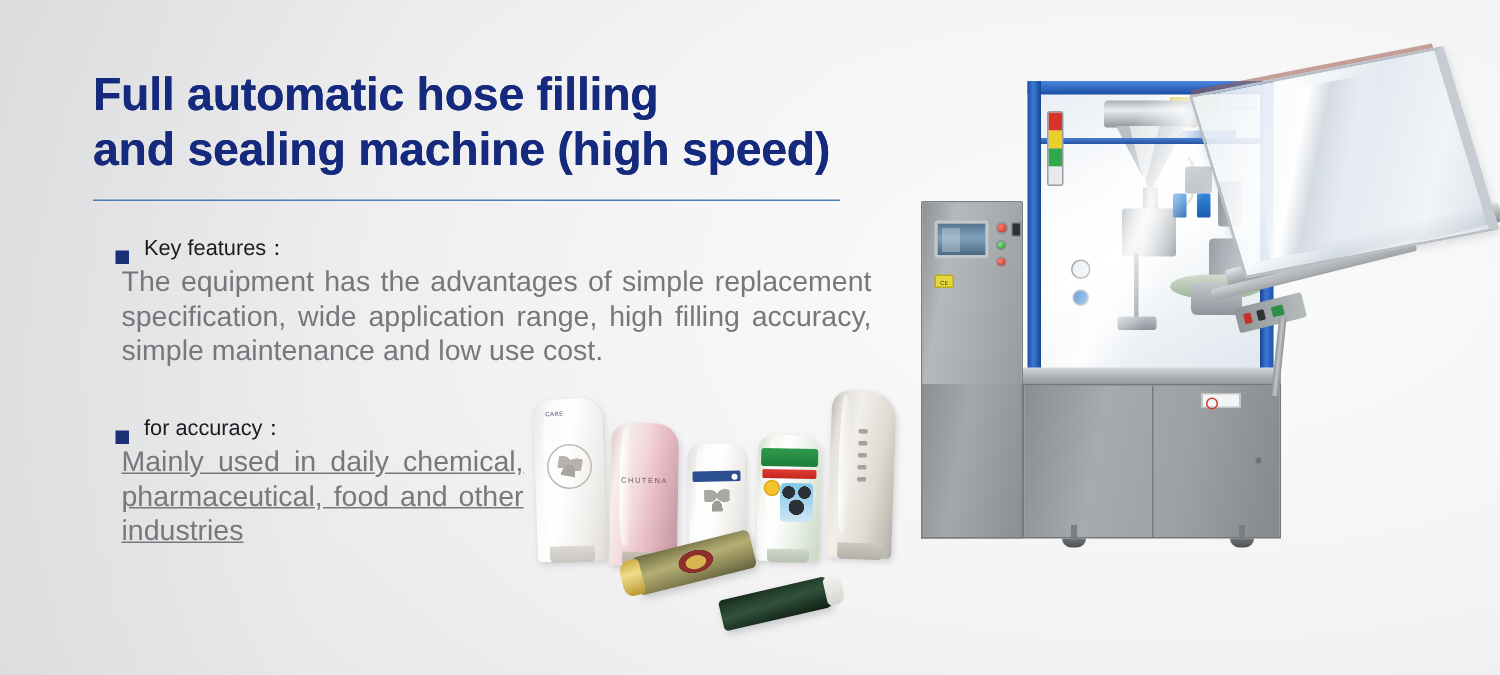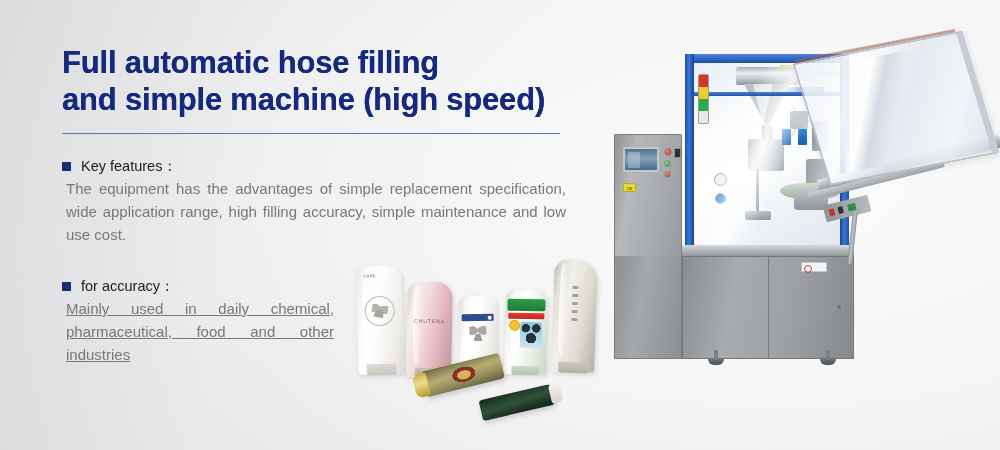--- a/index.html
+++ b/index.html
@@ -50,40 +50,41 @@
     height: 0;
     border-top: 1.4px solid #3d70ad;
     opacity: 0.9;
   }
 
   .block { margin-top: 22px; }
   .block.second { margin-top: 30px; }
 
   .block-head {
     display: flex;
-    align-items: flex-start;
+    align-items: flex-end;
     gap: 10px;
+    margin-left: 15px;
   }
   .bullet {
     width: 9px; height: 9px;
     background: #1a2f74;
     margin-top: 6px;
     flex: 0 0 9px;
   }
   .head-label {
     color: #1b1b20;
     font-size: 14.5px;
     line-height: 20px;
     font-weight: 400;
   }
   .block-body {
     color: #77787c;
-    font-size: 15px;
+    font-size: 19px;
     line-height: 23px;
-    margin-left: 4px;
+    margin-left: 19px;
     margin-top: 1px;
     text-align: justify;
   }
   .block.first .block-body { width: 500px; text-align: justify; }
   .block.second .block-body { width: 268px; text-align: justify; text-decoration: underline; }
 
   
   .tubes {
     position: absolute;
     left: 345px;
@@ -409,21 +410,21 @@
 </style>
 </head>
 <body>
 
 <div class="banner">
 
   <div class="content">
 
     <div class="title">
       <span class="line">Full automatic hose filling</span>
-      <span class="line">and simple machine (high speed)</span>
+      <span class="line">and sealing machine (high speed)</span>
     </div>
 
     <div class="rule"></div>
 
     <div class="block first">
       <div class="block-head">
         <span class="bullet"></span>
         <span class="head-label">Key features：</span>
       </div>
       <div class="block-body">The equipment has the advantages of simple replacement specification, wide application range, high filling accuracy, simple maintenance and low use cost.</div>

